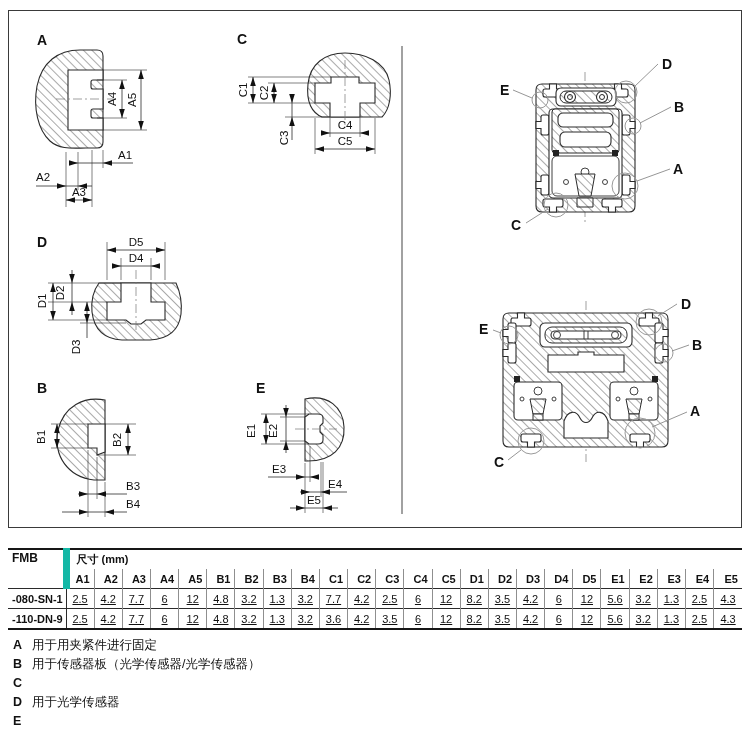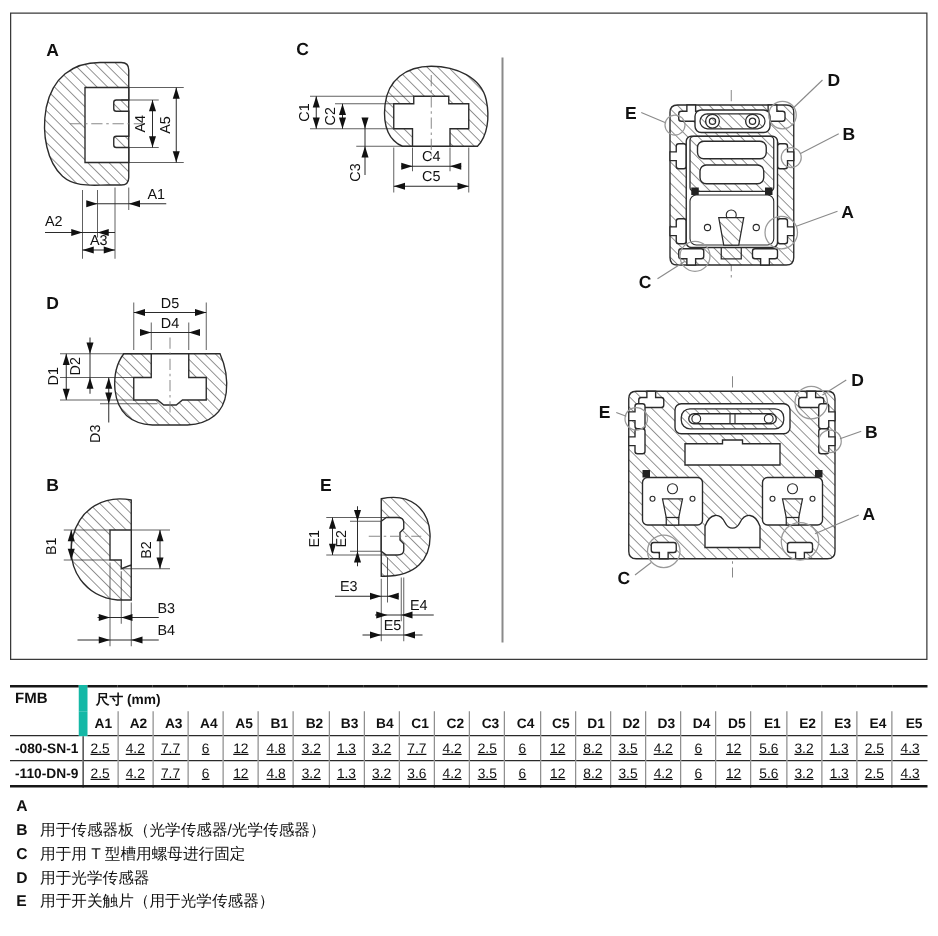--- a/index.html
+++ b/index.html
@@ -396,32 +396,31 @@
     <td class="val">1.3</td>
     <td class="val">2.5</td>
     <td class="val">4.3</td>
   </tr>
 </tbody>
     </table>
 
 <div class="legend">
   <div class="legend-item">
     <span class="legend-key">A</span>
+    <span class="legend-text">用于用夹紧件进行固定</span>
   </div>
   <div class="legend-item">
     <span class="legend-key">B</span>
     <span class="legend-text">用于传感器板（光学传感器/光学传感器）</span>
   </div>
   <div class="legend-item">
     <span class="legend-key">C</span>
-    <span class="legend-text">用于用 T 型槽用螺母进行固定</span>
   </div>
   <div class="legend-item">
     <span class="legend-key">D</span>
     <span class="legend-text">用于光学传感器</span>
   </div>
   <div class="legend-item">
     <span class="legend-key">E</span>
-    <span class="legend-text">用于开关触片（用于光学传感器）</span>
   </div>
 </div>
 
 </div>
 
 </body></html>

